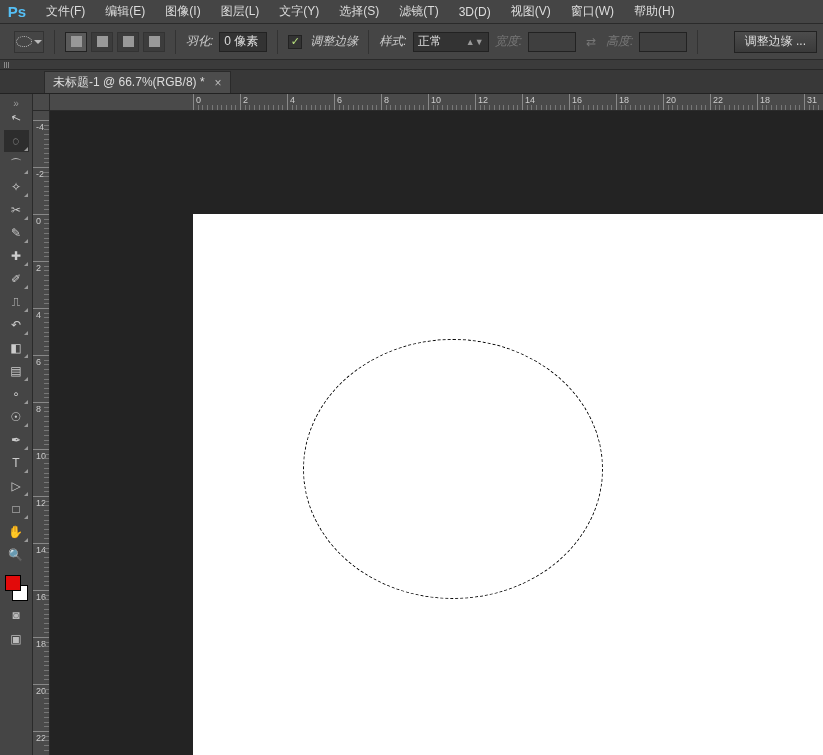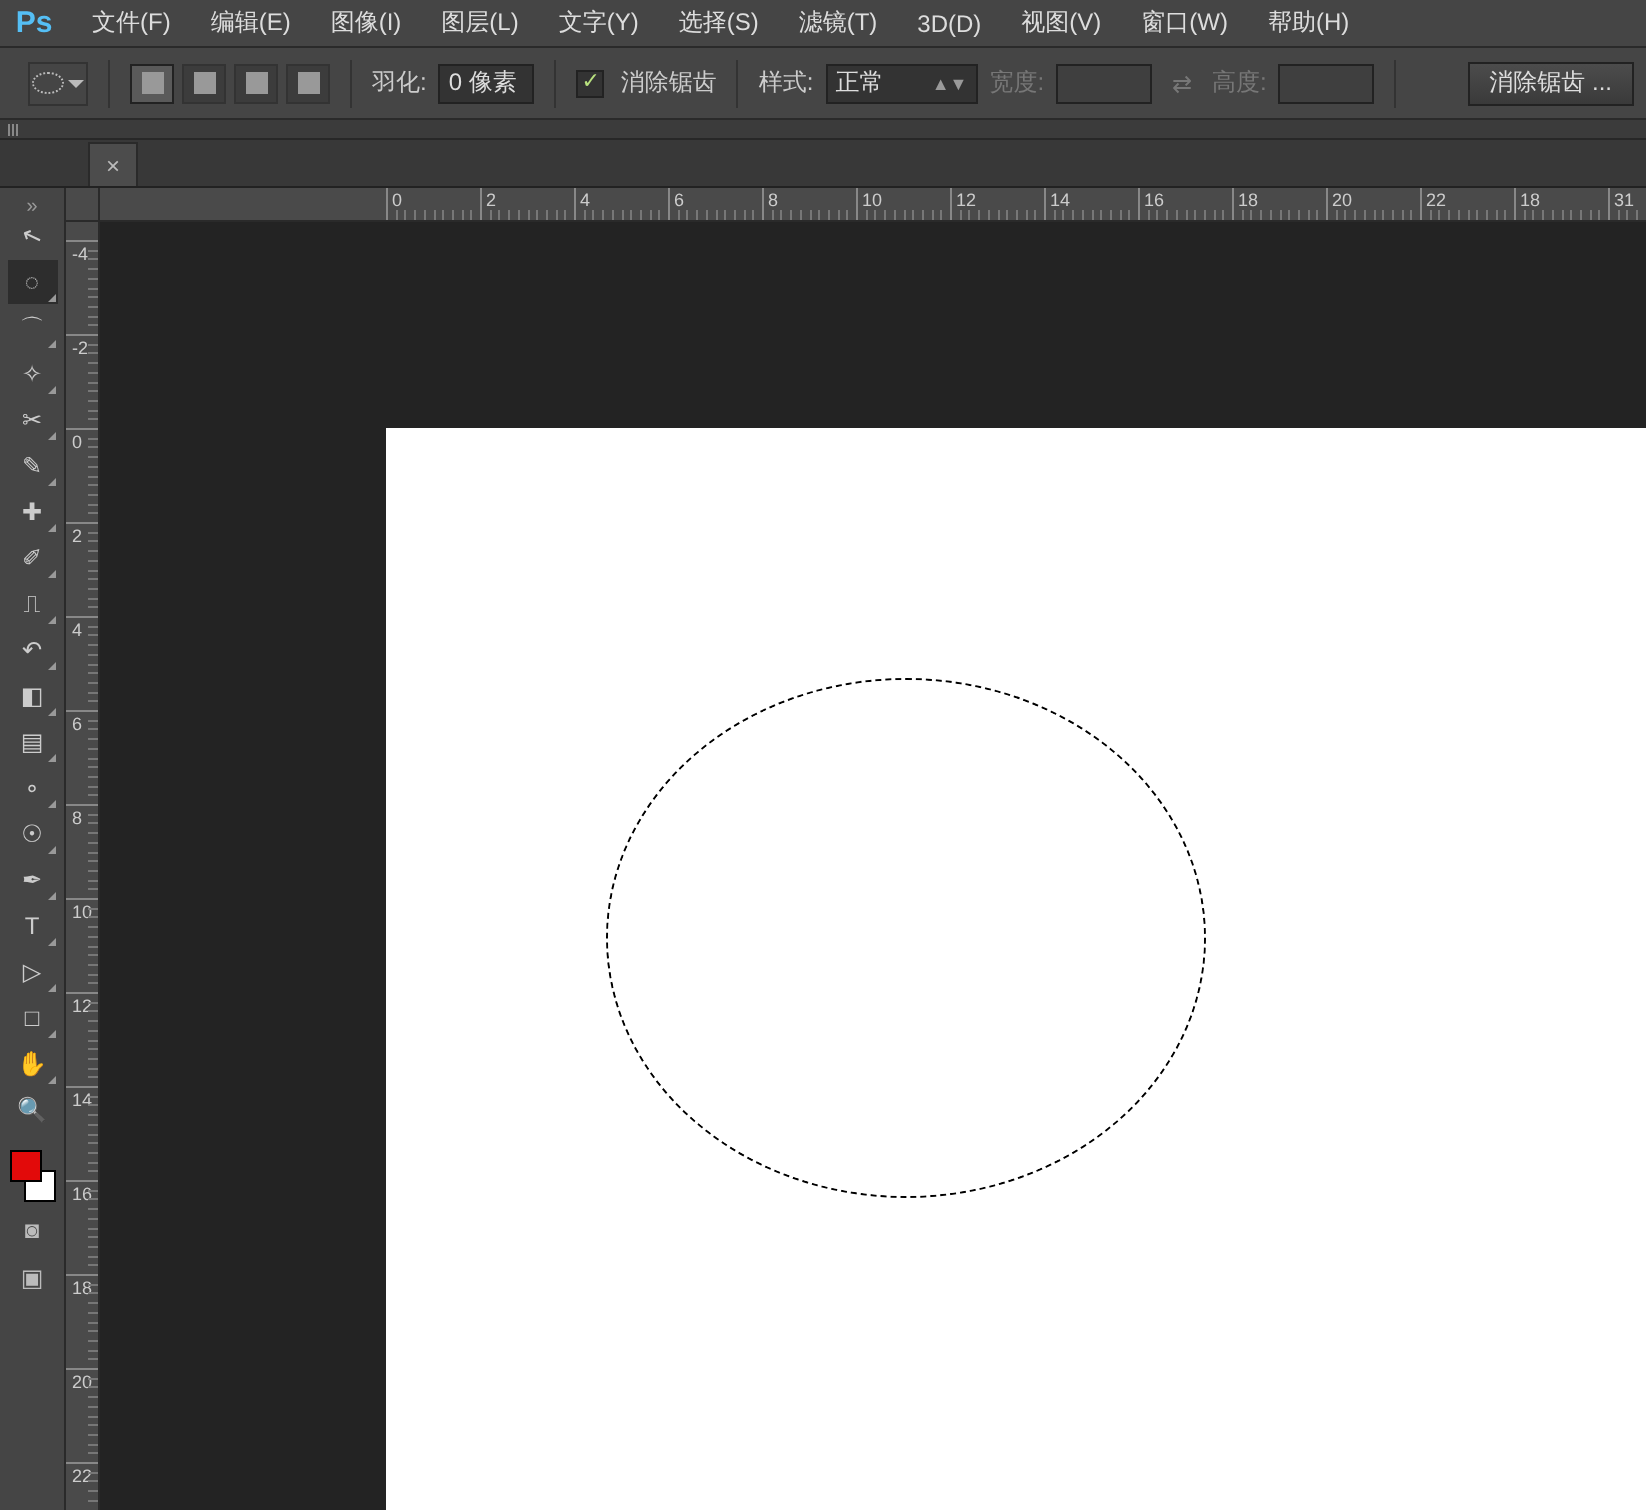--- a/index.html
+++ b/index.html
@@ -14,21 +14,21 @@
   
   .optionsbar { height: 36px; background: #454545; display: flex; align-items: center; padding: 0 6px 0 14px; border-bottom: 1px solid #2a2a2a; gap: 6px; }
   .ellipse-icon { width: 30px; height: 22px; display:flex; align-items:center; justify-content:center; border:1px solid #333; background:#454545;}
   .ellipse-icon .e { width:16px; height:11px; border:1px dotted #bbb; border-radius:50%; }
   .ellipse-icon .tri { width:0;height:0;border-left:4px solid transparent;border-right:4px solid transparent;border-top:4px solid #bbb; margin-left:2px;}
   .vsep { width:1px; height:24px; background:#333; margin: 0 4px; }
   .sel-mode { display:flex; gap:4px; }
   .sel-mode .m { width:22px; height:20px; border:1px solid #333; background:#3c3c3c; display:flex; align-items:center; justify-content:center;}
   .sel-mode .m.active{ background:#5a5a5a; border-color:#222;}
   .sel-mode .m .sq{width:11px;height:11px;background:#999;}
-  .lbl { color:#ccc; }
+  .lbl { color:#ccc;font-style:italic; }
   .lbl.dis { color:#777; }
   .numinput { width:48px; height:20px; background:#333; border:1px solid #222; color:#ddd; padding:0 4px; font-size:12px; text-align:left;}
   .numinput.dis { background:#3f3f3f; color:#777;}
   .chk { width:14px; height:14px; border:1px solid #222; background:#333; display:inline-flex; align-items:center; justify-content:center; margin-right:2px;}
   .chk .tick{ color:#b9e27f; font-size:11px; line-height:1;}
   .dropdown { height:20px; min-width:76px; background:#333; border:1px solid #222; display:flex; align-items:center; justify-content:space-between; padding:0 4px;}
   .dropdown .arr{ font-size:9px; color:#999; display:flex; flex-direction:column; line-height:6px;}
   .swap-icon{ width:18px; color:#777; text-align:center;}
   .btn { height:22px; min-width:80px; background:linear-gradient(#4c4c4c,#3a3a3a); border:1px solid #222; color:#ddd; display:flex; align-items:center; justify-content:center; padding:0 10px; margin-left:auto;}
 
@@ -116,42 +116,43 @@
         <div class="sq"></div>
       </div>
   </div>
   <div class="vsep"></div>
   <span class="lbl">羽化:</span>
   <input class="numinput" value="0 像素" style="">
   <div class="vsep"></div>
   <span class="chk">
       <span class="tick">✓</span>
     </span>
-  <span class="lbl">消除锯齿</span>
+  <span class="lbl">调整边缘</span>
   <div class="vsep"></div>
   <span class="lbl">样式:</span>
   <div class="dropdown">
     <span>正常</span>
     <span class="arr">▲▼</span>
   </div>
   <span class="lbl dis">宽度:</span>
   <input class="numinput dis" disabled="" value="" style="">
   <span class="swap-icon">⇄</span>
   <span class="lbl dis">高度:</span>
   <input class="numinput dis" disabled="" value="" style="">
   <div class="vsep"></div>
-  <div class="btn">消除锯齿 ...</div>
+  <div class="btn">调整边缘 ...</div>
 </div>
 
 <div class="panelstrip">
     <div class="dots"></div>
   </div>
 
 <div class="tabbar">
   <div class="tab">
+    <span>未标题-1 @ 66.7%(RGB/8) *</span>
     <span class="close">×</span>
   </div>
 </div>
 
 <div class="mainrow">
 
   <div class="toolbox">
     <div class="tgl">»</div>
     <div id="tools-mount">
         <div class="tool">

